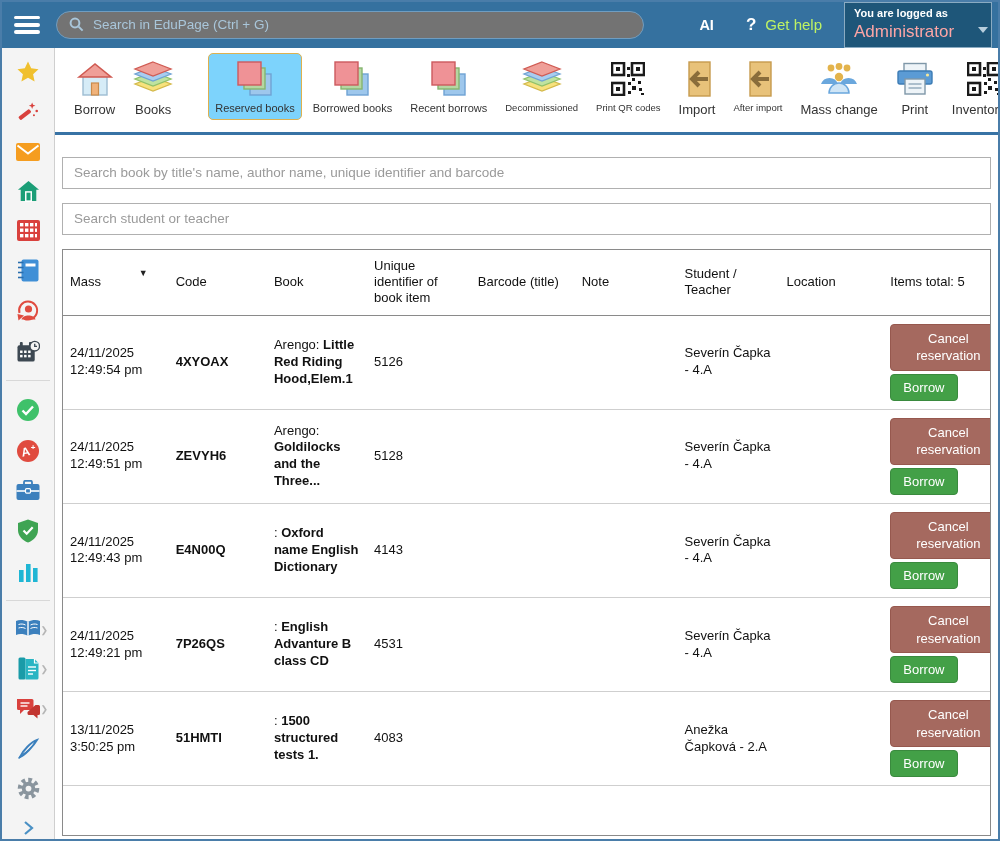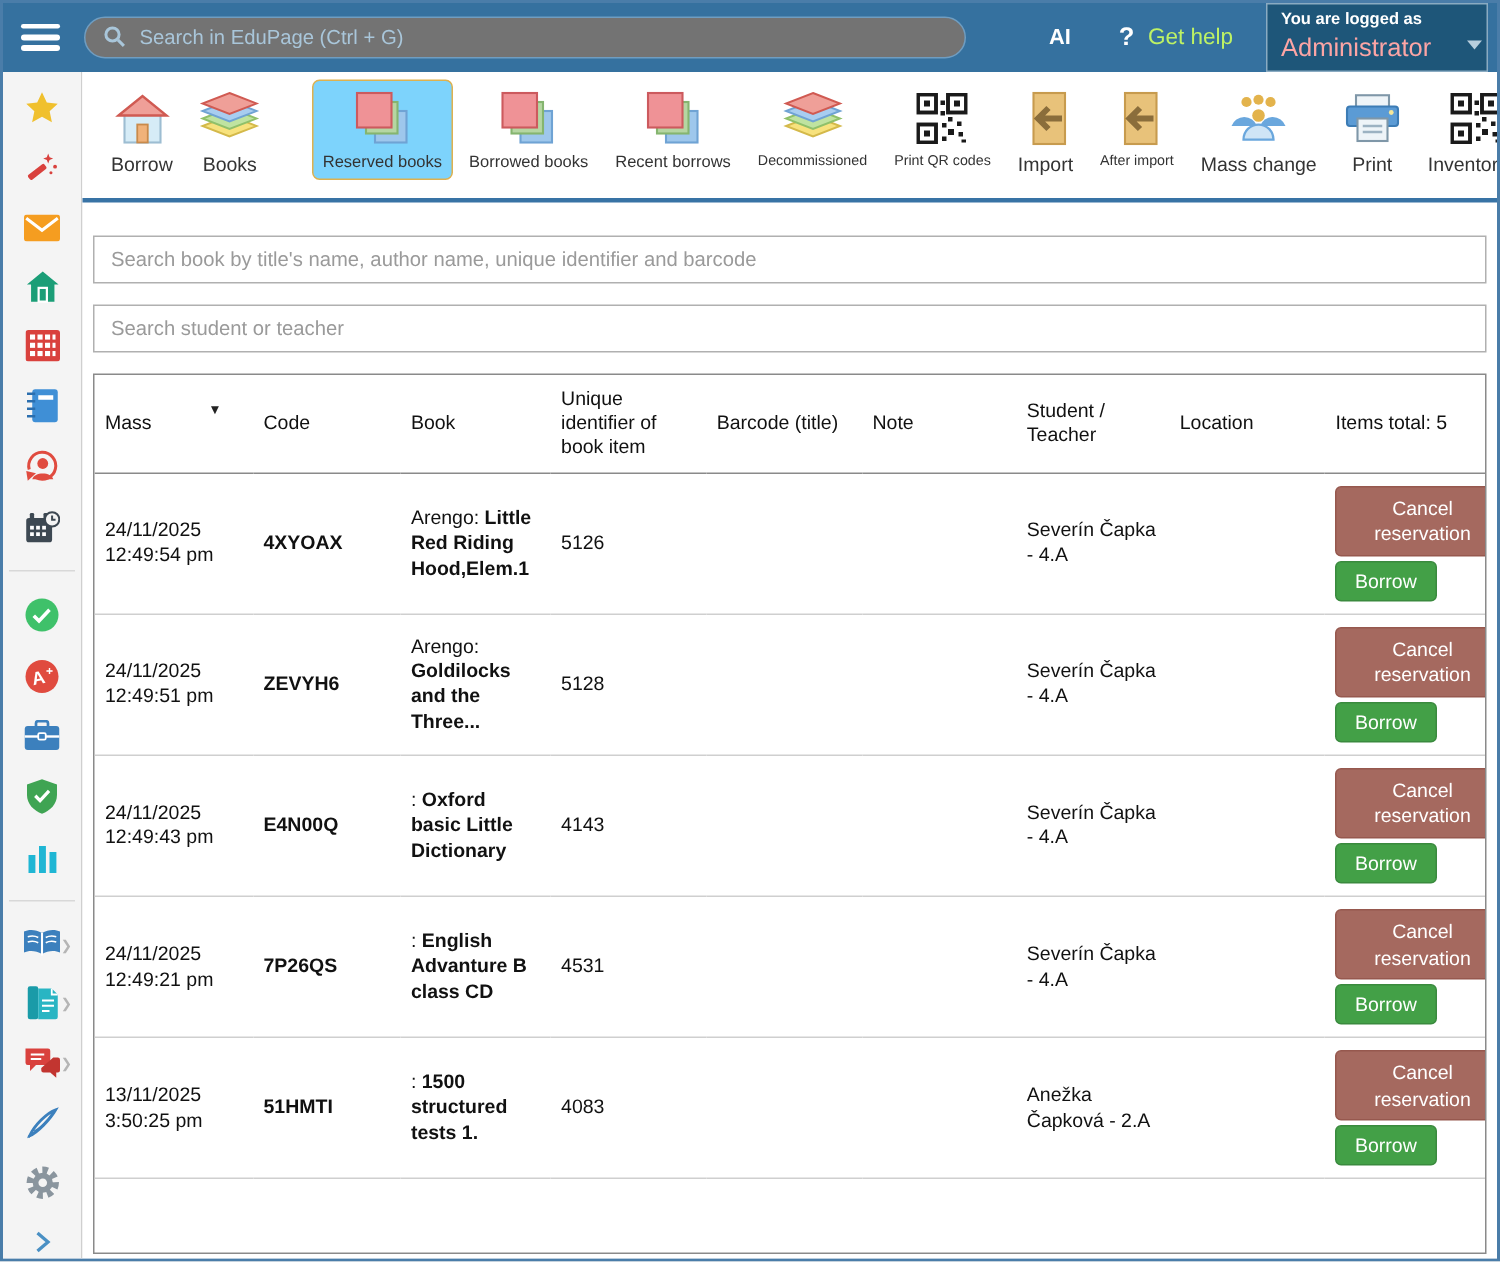--- a/index.html
+++ b/index.html
@@ -500,21 +500,21 @@
                   <div><button class="btn btn-cancel">Cancel reservation</button></div>
                   <div><button class="btn btn-borrow">Borrow</button></div>
                 </td>
               </tr>
               <tr>
                 <td>
                     <div>24/11/2025</div>
                     <div>12:49:43 pm</div>
                   </td>
                 <td class="code-cell">E4N00Q</td>
-                <td><span>: </span><span class="book-title">Oxford basic Little Dictionary</span></td>
+                <td><span>: </span><span class="book-title">Oxford name English Dictionary</span></td>
                 <td>4143</td>
                 <td></td>
                 <td></td>
                 <td>Severín Čapka - 4.A</td>
                 <td></td>
                 <td class="actions-cell">
                   <div><button class="btn btn-cancel">Cancel reservation</button></div>
                   <div><button class="btn btn-borrow">Borrow</button></div>
                 </td>
               </tr>

